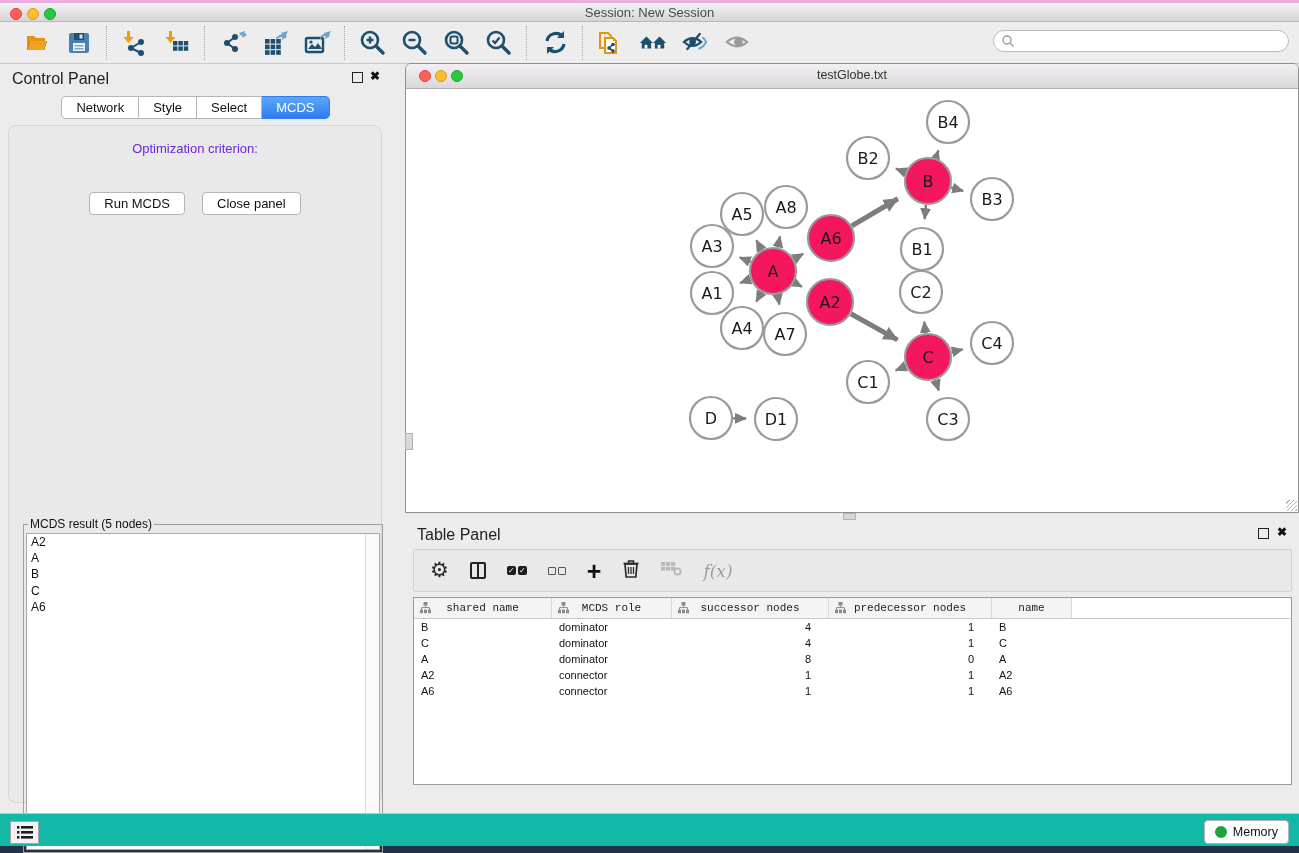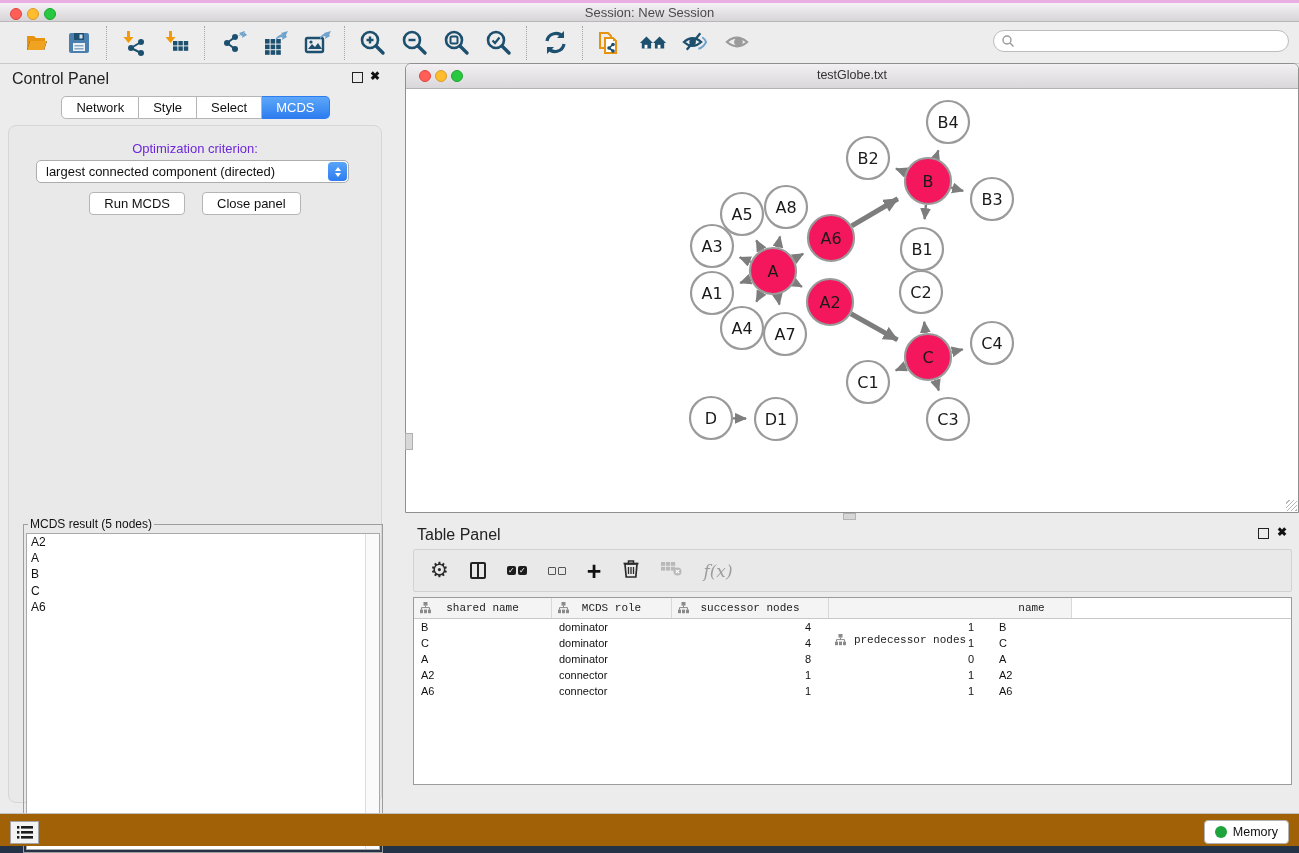--- a/index.html
+++ b/index.html
@@ -81,21 +81,21 @@
     box-sizing:border-box;overflow:hidden;font-size:11px;}
   .tr{display:flex;height:16px;line-height:16px;}
   .th-row{height:20px;line-height:20px;background:#f4f4f4;border-bottom:1px solid #c9c9c9;}
   .th{position:relative;box-sizing:border-box;border-right:1px solid #d9d9d9;text-align:center;color:#222;font-family:Liberation Mono, monospace;}
   .th .hicon{position:absolute;left:6px;top:4px;}
   .td{box-sizing:border-box;padding-left:7px;color:#111;white-space:nowrap;}
   .td.num{text-align:right;padding-right:18px;}
   #tp-tabs{position:absolute;left:0;right:0;top:266px;display:flex;justify-content:center;}
   #tp-tabs .tab{font-size:12.5px;height:22px;line-height:22px;}
   
-  #status-bar{position:absolute;left:0;top:813px;width:1299px;height:33px;background:#a16207;border-top:1px solid #c2c2c2;box-sizing:border-box;}
+  #status-bar{position:absolute;left:0;top:813px;width:1299px;height:33px;background:#14b8a6;border-top:1px solid #c2c2c2;box-sizing:border-box;}
   .listbtn{position:absolute;left:10px;top:7px;width:27px;height:21px;background:#f3f3f3;border:1px solid #a5a5a5;
     display:flex;align-items:center;justify-content:center;}
   .membtn{position:absolute;right:10px;top:6px;height:22px;background:#fff;border:1px solid #b3b3b3;border-radius:4px;
     display:flex;align-items:center;gap:6px;padding:0 10px;font-size:12.5px;color:#111;}
   .memdot{width:12px;height:12px;border-radius:50%;background:#1fa33c;}
 </style>
 </head>
 <body>
 
 <div id="app">
@@ -285,27 +285,20 @@
       <span class="close-x" style="right:11px">✖</span>
     </div>
     <div id="cp-tabs" class="seg">
         <span class="tab">Network</span>
         <span class="tab">Style</span>
         <span class="tab">Select</span>
         <span class="tab active">MCDS</span>
       </div>
     <div class="cp-inner">
       <div class="opt-label">Optimization criterion:</div>
-      <div class="dropdown">
-        <span class="val">largest connected component (directed)</span>
-        <span class="dd-btn">
-            <span class="up"></span>
-            <span class="dn"></span>
-          </span>
-      </div>
       <div class="btn-row">
         <span class="pushbtn">Run MCDS</span>
         <span class="pushbtn">Close panel</span>
       </div>
       <fieldset id="mcds-box">
         <legend>MCDS result (5 nodes)</legend>
         <div class="listbox">
           <div id="mcds-list">
               <div class="list-item">A2</div>
               <div class="list-item">A</div>
@@ -462,21 +455,21 @@
               <rect x="8" y="7.6" width="3" height="3.6" fill="#8a8a8a"></rect>
               <path d="M5.5 3.6v2M1.5 7.6V5.6h8v2" stroke="#8a8a8a" fill="none"></path>
             </svg><span>MCDS role</span></div>
           <div class="th" style="width: 157px;"><svg class="hicon" width="11" height="12" viewBox="0 0 11 12">
               <rect x="3.5" y="0" width="4" height="3.6" fill="#8a8a8a"></rect>
               <rect x="0" y="7.6" width="3" height="3.6" fill="#8a8a8a"></rect>
               <rect x="4" y="7.6" width="3" height="3.6" fill="#8a8a8a"></rect>
               <rect x="8" y="7.6" width="3" height="3.6" fill="#8a8a8a"></rect>
               <path d="M5.5 3.6v2M1.5 7.6V5.6h8v2" stroke="#8a8a8a" fill="none"></path>
             </svg><span>successor nodes</span></div>
-          <div class="th" style="width: 163px; margin-top: 32px;"><svg class="hicon" width="11" height="12" viewBox="0 0 11 12">
+          <div class="th" style="width: 163px;"><svg class="hicon" width="11" height="12" viewBox="0 0 11 12">
               <rect x="3.5" y="0" width="4" height="3.6" fill="#8a8a8a"></rect>
               <rect x="0" y="7.6" width="3" height="3.6" fill="#8a8a8a"></rect>
               <rect x="4" y="7.6" width="3" height="3.6" fill="#8a8a8a"></rect>
               <rect x="8" y="7.6" width="3" height="3.6" fill="#8a8a8a"></rect>
               <path d="M5.5 3.6v2M1.5 7.6V5.6h8v2" stroke="#8a8a8a" fill="none"></path>
             </svg><span>predecessor nodes</span></div>
           <div class="th" style="width: 80px;"><span>name</span></div>
           <div class="th" style="flex: 1 1 0%; background: rgb(255, 255, 255); border-right: none;"></div>
         </div>
       <div id="tbl-body">

